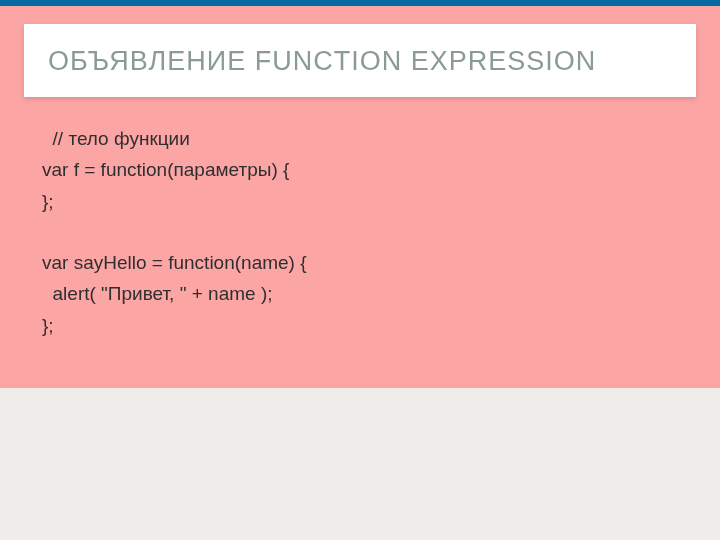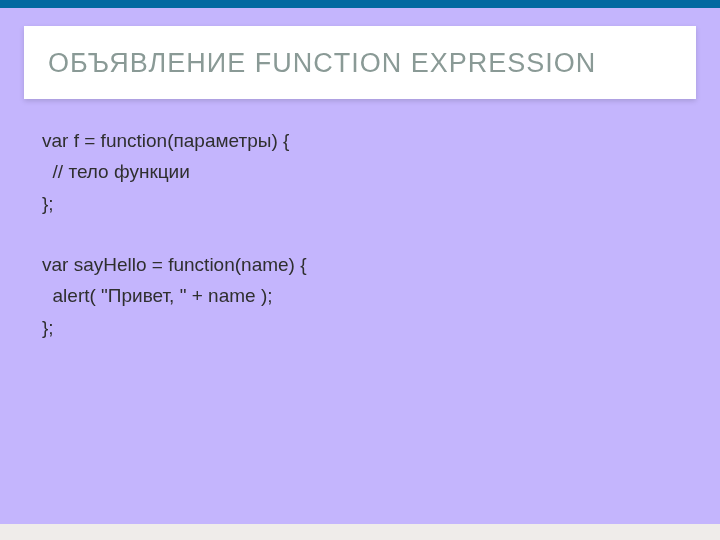--- a/index.html
+++ b/index.html
@@ -7,24 +7,24 @@
     padding: 0;
     width: 720px;
     height: 540px;
     overflow: hidden;
     font-family: Arial, Helvetica, sans-serif;
     background: #efecea;
   }
   .slide {
     position: relative;
     width: 720px;
-    height: 524px;
+    height: 388px;
     box-sizing: border-box;
-    border-top: 8px solid #0369a1;
-    background: #c4b5fd;
+    border-top: 6px solid #0369a1;
+    background: #fca5a5;
   }
   .title-card {
     margin: 18px 24px 0 24px;
     background: #ffffff;
     padding: 22px 24px 20px 24px;
     box-shadow: 0 2px 5px rgba(0,0,0,0.15);
   }
   .title-card h1 {
     margin: 0;
     font-weight: 400;
@@ -48,22 +48,22 @@
   }
 </style>
 </head>
 <body>
 
 <div class="slide">
   <div class="title-card">
     <h1>ОБЪЯВЛЕНИЕ FUNCTION EXPRESSION</h1>
   </div>
   <div class="body">
+    <div class="code-line">  // тело функции</div>
     <div class="code-line">var f = function(параметры) {</div>
-    <div class="code-line">  // тело функции</div>
     <div class="code-line">};</div>
     <div class="blank"></div>
     <div class="code-line">var sayHello = function(name) {</div>
     <div class="code-line">  alert( "Привет, " + name );</div>
     <div class="code-line">};</div>
     <div class="blank"></div>
   </div>
 </div>
 
 </body></html>

